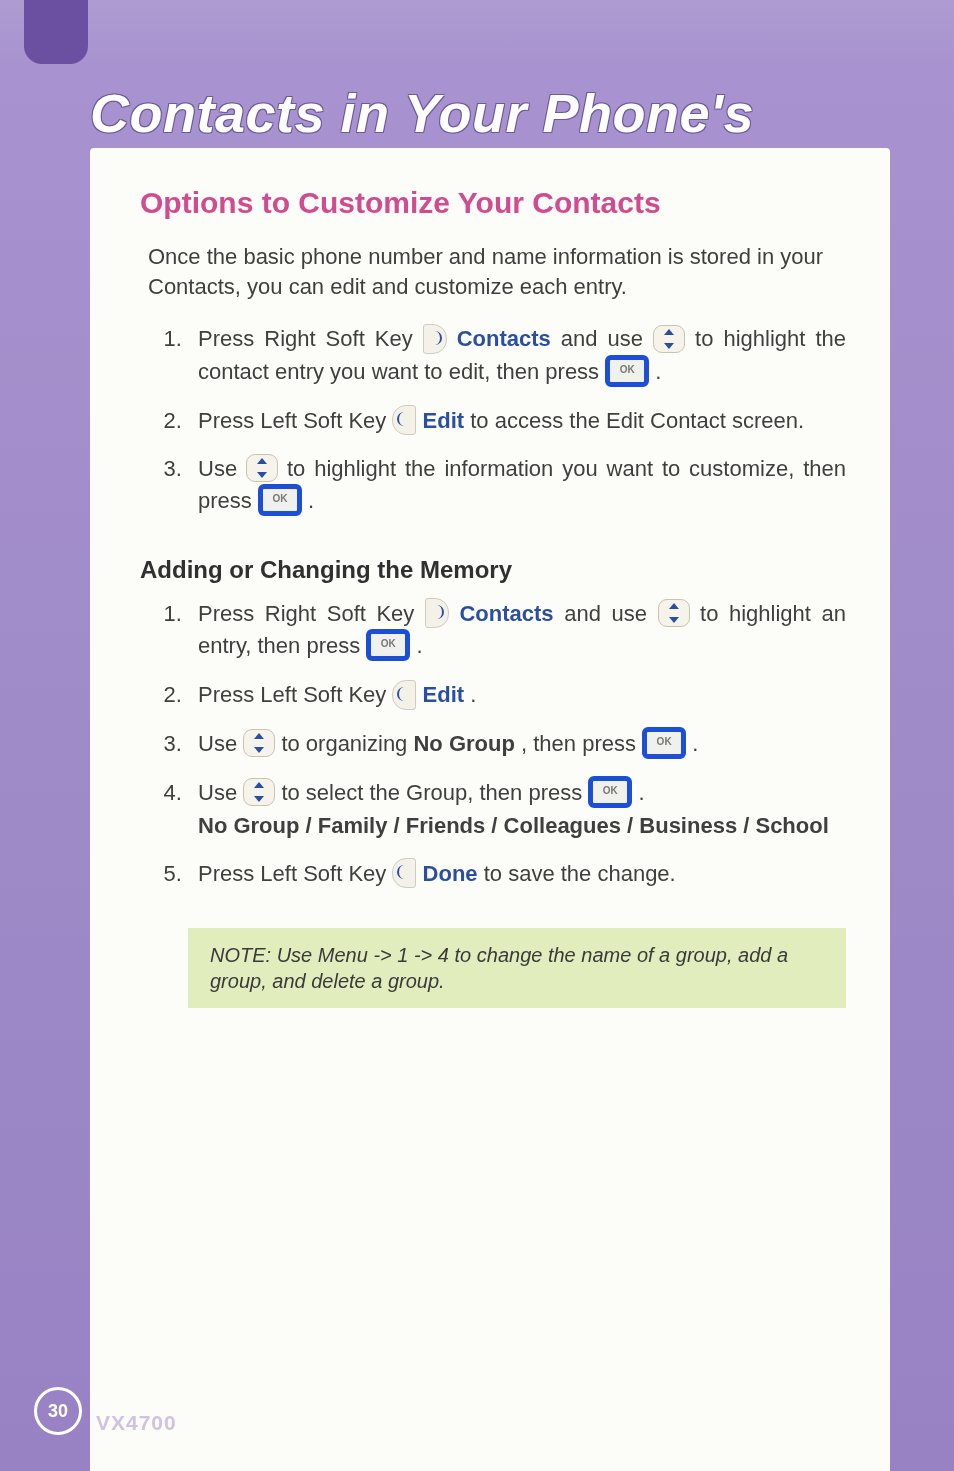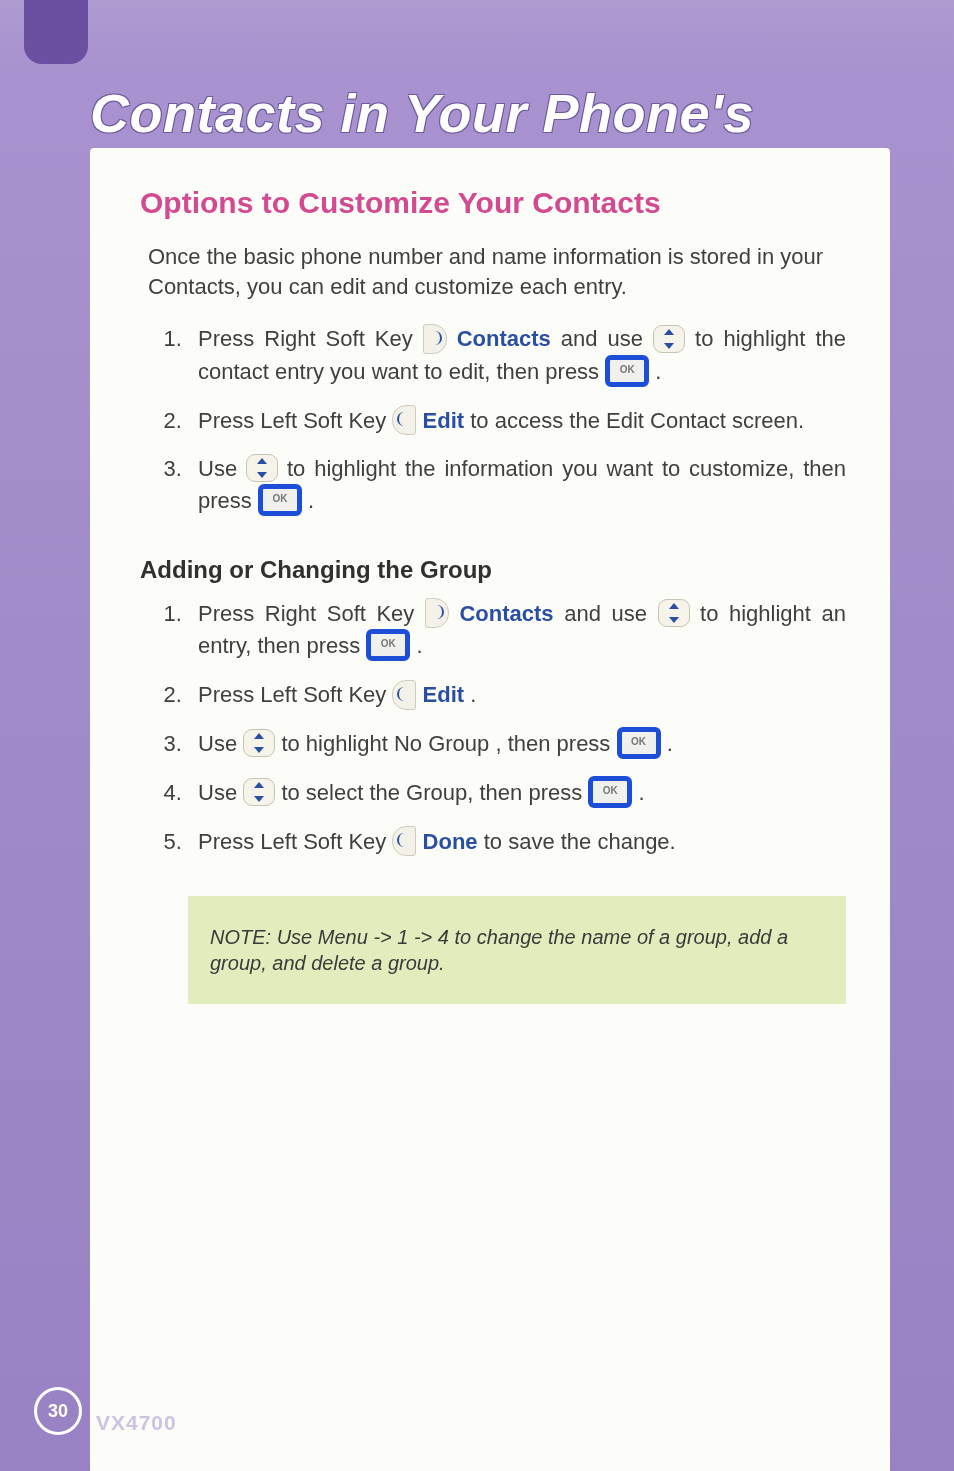--- a/index.html
+++ b/index.html
@@ -5,22 +5,22 @@
 html,body{margin:0;padding:0;width:954px;height:1471px;font-family:Arial,Helvetica,sans-serif;background:#fff;color:#3a3a3a}
 .page{position:relative;width:954px;height:1471px;background:linear-gradient(to bottom,#ad9bd1 0%,#a892cf 5%,#a08cc8 45%,#9882c4 100%)}
 .tab{position:absolute;left:24px;top:0;width:64px;height:64px;background:#6b4fa1;border-bottom-left-radius:18px;border-bottom-right-radius:18px}
 .chapter-title{position:absolute;left:90px;top:82px;font-size:54px;font-weight:700;font-style:italic;color:#fff;text-shadow:1px 1px 0 #6b5b9e,-1px -1px 0 #6b5b9e,1px -1px 0 #6b5b9e,-1px 1px 0 #6b5b9e;letter-spacing:.5px}
 .content-panel{position:absolute;left:90px;top:148px;width:800px;height:1460px;background:#fcfcf8;border-radius:4px;padding:38px 44px 30px 50px;box-sizing:border-box}
 .section-title{color:#d24a8f;font-size:30px;font-weight:700;margin:0 0 22px}
 .body-text{font-size:22px;line-height:1.35;margin:0 8px 22px;color:#3f3f3f}
 ol.steps{list-style:decimal;margin:0 0 38px;padding-left:48px}
 ol.steps li{font-size:22px;line-height:1.45;margin:0 0 16px;padding-left:10px;color:#3f3f3f;text-align:justify}
 .subsection-title{font-size:24px;font-weight:700;color:#303030;margin:18px 0 14px}
-.note-box{background:#e2edbe;margin:0 0 0 48px;padding:28px 22px;font-style:italic;font-size:20px;color:#3a3a3a;line-height:1.3}
-.bold{font-weight:400}
+.note-box{background:#e2edbe;margin:0 0 0 48px;padding:14px 22px;font-style:italic;font-size:20px;color:#3a3a3a;line-height:1.3}
+.bold{font-weight:700}
 .blue-bold{color:#2a4fa2;font-weight:700}
 .key-icon{display:inline-block;vertical-align:middle;position:relative;top:-2px}
 .ok-icon{display:inline-block;width:34px;height:22px;border:5px solid #1d4ed8;border-radius:6px;background:#f0f0ec;font-size:10px;font-weight:700;color:#777;text-align:center;line-height:20px;vertical-align:middle;position:relative;top:-2px}
 .nav-icon{display:inline-block;width:30px;height:26px;border:1.5px solid #c8c4b2;border-radius:9px;background:#f5f3ea;vertical-align:middle;position:relative;top:-2px}
 .nav-icon::before{content:"";position:absolute;left:50%;top:3px;transform:translateX(-50%);border-left:5px solid transparent;border-right:5px solid transparent;border-bottom:6px solid #2a4fa2}
 .nav-icon::after{content:"";position:absolute;left:50%;bottom:3px;transform:translateX(-50%);border-left:5px solid transparent;border-right:5px solid transparent;border-top:6px solid #2a4fa2}
 .soft-key{display:inline-block;width:22px;height:28px;background:#f4f2e8;border:1.5px solid #cfcbbf;vertical-align:middle;position:relative;top:-2px}
 .soft-key.right{border-radius:3px 14px 14px 3px}
 .soft-key.left{border-radius:14px 3px 3px 14px}
 .soft-key.right::after{content:"";position:absolute;left:6px;top:6px;width:10px;height:14px;border-right:2px solid #2a4fa2;border-radius:0 10px 10px 0}
@@ -61,21 +61,21 @@
       </li>
       <li>
         <span>Use </span>
         <span class="nav-icon"></span>
         <span> to highlight the information you want to customize, then press </span>
         <span class="ok-icon">OK</span>
         <span> .</span>
       </li>
     </ol>
 
-    <h2 class="subsection-title">Adding or Changing the Group</h2>
+    <h2 class="subsection-title">Adding or Changing the Memory</h2>
 
     <ol class="steps">
       <li>
         <span>Press Right Soft Key </span>
         <span class="soft-key right key-icon"></span>
         <span> </span>
         <span class="blue-bold">Contacts</span>
         <span> and use </span>
         <span class="nav-icon"></span>
         <span> to highlight an entry, then press </span>
@@ -85,32 +85,33 @@
       <li>
         <span>Press Left Soft Key </span>
         <span class="soft-key left key-icon"></span>
         <span> </span>
         <span class="blue-bold">Edit</span>
         <span>.</span>
       </li>
       <li>
         <span>Use </span>
         <span class="nav-icon"></span>
-        <span> to highlight </span>
+        <span> to organizing </span>
         <span class="bold">No Group</span>
         <span>, then press </span>
         <span class="ok-icon">OK</span>
         <span> .</span>
       </li>
       <li>
         <span>Use </span>
         <span class="nav-icon"></span>
         <span> to select the Group, then press </span>
         <span class="ok-icon">OK</span>
         <span> .</span><br>
+        <span class="bold">No Group / Family / Friends / Colleagues / Business / School</span>
       </li>
       <li>
         <span>Press Left Soft Key </span>
         <span class="soft-key left key-icon"></span>
         <span> </span>
         <span class="blue-bold">Done</span>
         <span> to save the change.</span>
       </li>
     </ol>
 

